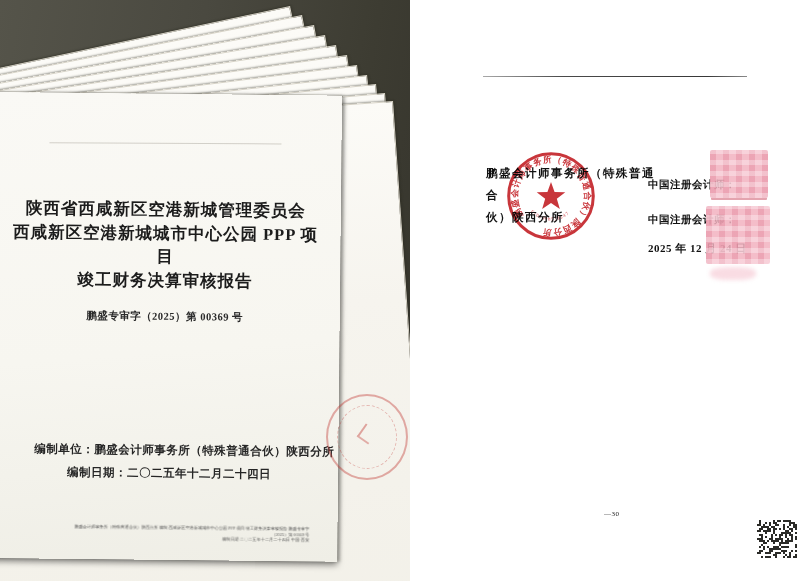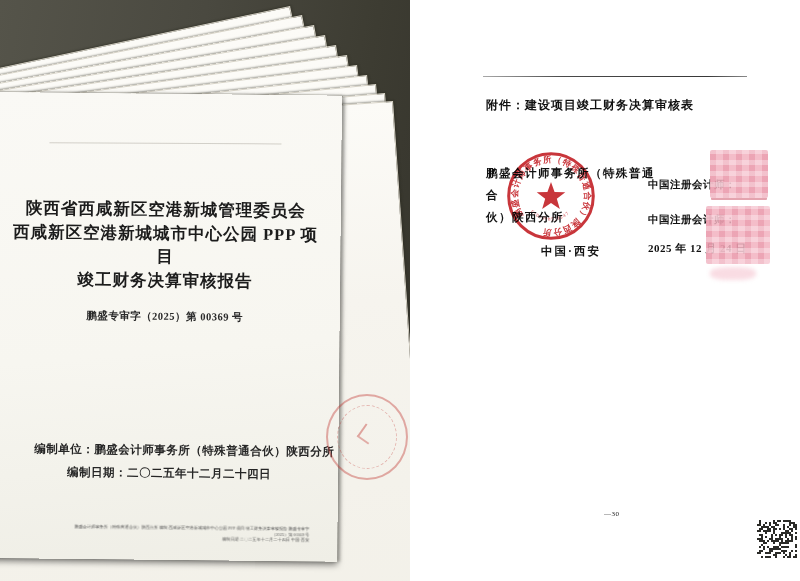--- a/index.html
+++ b/index.html
@@ -114,21 +114,20 @@
     </div>
 
     <div class="edge-seal">
       <div class="inner"></div>
       <div class="mark"></div>
     </div>
   </div>
 
   <div class="scan">
     <div class="rule"></div>
-    <div class="attachment">附件：建设项目竣工财务决算审核表</div>
 
     <div class="firm">
       <span>鹏盛会计师事务所（特殊普通合</span>
       <span>伙）陕西分所</span>
     </div>
 
     <svg class="seal-svg" viewBox="0 0 100 100">
       <defs>
         <path id="ringpath" d="M50,14 A36,36 0 1,1 49.99,14" transform="rotate(-125 50 50)"></path>
         <path id="serialpath" d="M24,60 A29,29 0 0,0 76,60"></path>
@@ -136,21 +135,20 @@
       <circle cx="50" cy="50" r="45" fill="none" stroke="#c4242a" stroke-width="3.2"></circle>
       <polygon fill="#c4242a" points="50,35 53.8,45.7 65.2,46.1 56.2,53.0 59.4,63.9 50,57.5 40.6,63.9 43.8,53.0 34.8,46.1 46.2,45.7"></polygon>
       <text font-size="9" fill="#c4242a" font-weight="bold" letter-spacing="1">
         <textPath href="#ringpath" id="seal-ring-textpath">鹏盛会计师事务所（特殊普通合伙）陕西分所</textPath>
       </text>
       <text font-size="5" fill="#c4242a" letter-spacing="1">
         <textPath href="#serialpath" id="seal-serial-textpath" startOffset="8">6101098528247</textPath>
       </text>
     </svg>
 
-    <div class="city">中国·西安</div>
 
     <div class="cpa c1">中国注册会计师：</div>
     <div class="cpa c2">中国注册会计师：</div>
     <div class="sign-date">2025 年 12 月 24 日</div>
 
     <div class="redact r1"></div>
     <div class="redact r2"></div>
     <div class="redact-tail"></div>
 
     <div class="pagenum">—30</div>

